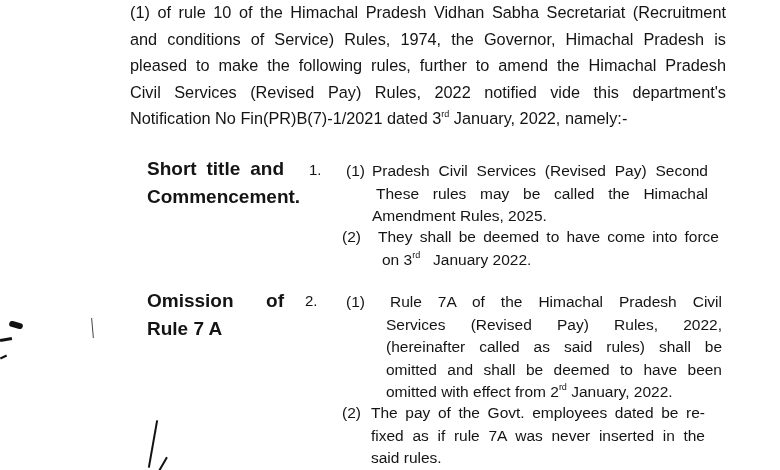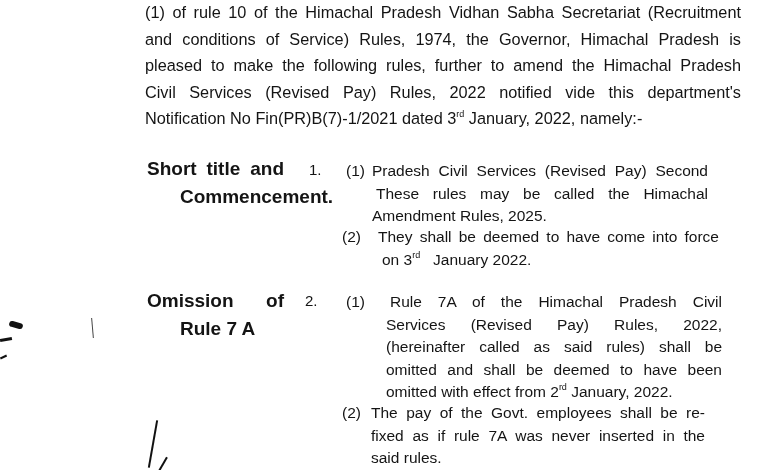--- a/index.html
+++ b/index.html
@@ -2,30 +2,30 @@
 <html><head>
 <meta charset="utf-8">
 <style>
   html, body { margin:0; padding:0; }
   body {
     width:780px; height:470px; overflow:hidden; background:#ffffff;
     position:relative; color:#141414;
     font-family:"Liberation Sans", sans-serif;
   }
   .para {
-    position:absolute; left:145px; top:0px; width:596px;
+    position:absolute; left:130px; top:0px; width:596px;
     font-size:16.3px; line-height:26.5px; text-align:justify;
   }
   .para .ln { display:block; white-space:nowrap; text-align:justify; text-align-last:justify; height:26.5px; }
   .para .ln.last { text-align-last:left; }
   sup { font-size:9px; vertical-align:7px; line-height:0; }
 
   .heading { position:absolute; left:147px; font-weight:bold; font-size:19px; line-height:28px; }
   .heading .ln { display:block; white-space:nowrap; text-align-last:justify; }
-  .heading .ln.last { text-align-last:left;margin-left:33px; }
+  .heading .ln.last { text-align-last:left; }
   .secno { position:absolute; font-size:15px; }
 
   .clause { position:absolute; font-size:15.5px; line-height:22.5px; }
   .clause .num { position:absolute; left:0; top:0; }
   .clause .body { position:absolute; left:26px; width:336px; }
   .clause .body .ln { display:block; white-space:nowrap; text-align:justify; text-align-last:justify; }
   .clause .body .ln.last { text-align-last:left; }
 
   .mark { position:absolute; background:#111; }
 </style>
@@ -74,21 +74,21 @@
     <span class="ln" style="padding-left:4px">Rule 7A of the Himachal Pradesh Civil</span>
     <span class="ln">Services (Revised Pay) Rules, 2022,</span>
     <span class="ln">(hereinafter called as said rules) shall be</span>
     <span class="ln">omitted and shall be deemed to have been</span>
     <span class="ln last"><span>omitted with effect from 2</span><sup>rd</sup><span> January, 2022.</span></span>
   </div>
 </div>
 <div class="clause" style="left:342px;top:402px;">
   <span class="num">(2)</span>
   <div class="body" style="left:29px;width:334px;">
-    <span class="ln">The pay of the Govt. employees shall be re-</span>
+    <span class="ln">The pay of the Govt. employees dated be re-</span>
     <span class="ln">fixed as if rule 7A was never inserted in the</span>
     <span class="ln last">said rules.</span>
   </div>
 </div>
 <div class="clause" style="left:342px;top:465px;">
   <span class="num">(3)</span>
   <div class="body" style="left:29px;width:334px;">
     <span class="ln last">No recovery shall be made of</span>
   </div>
 </div>

